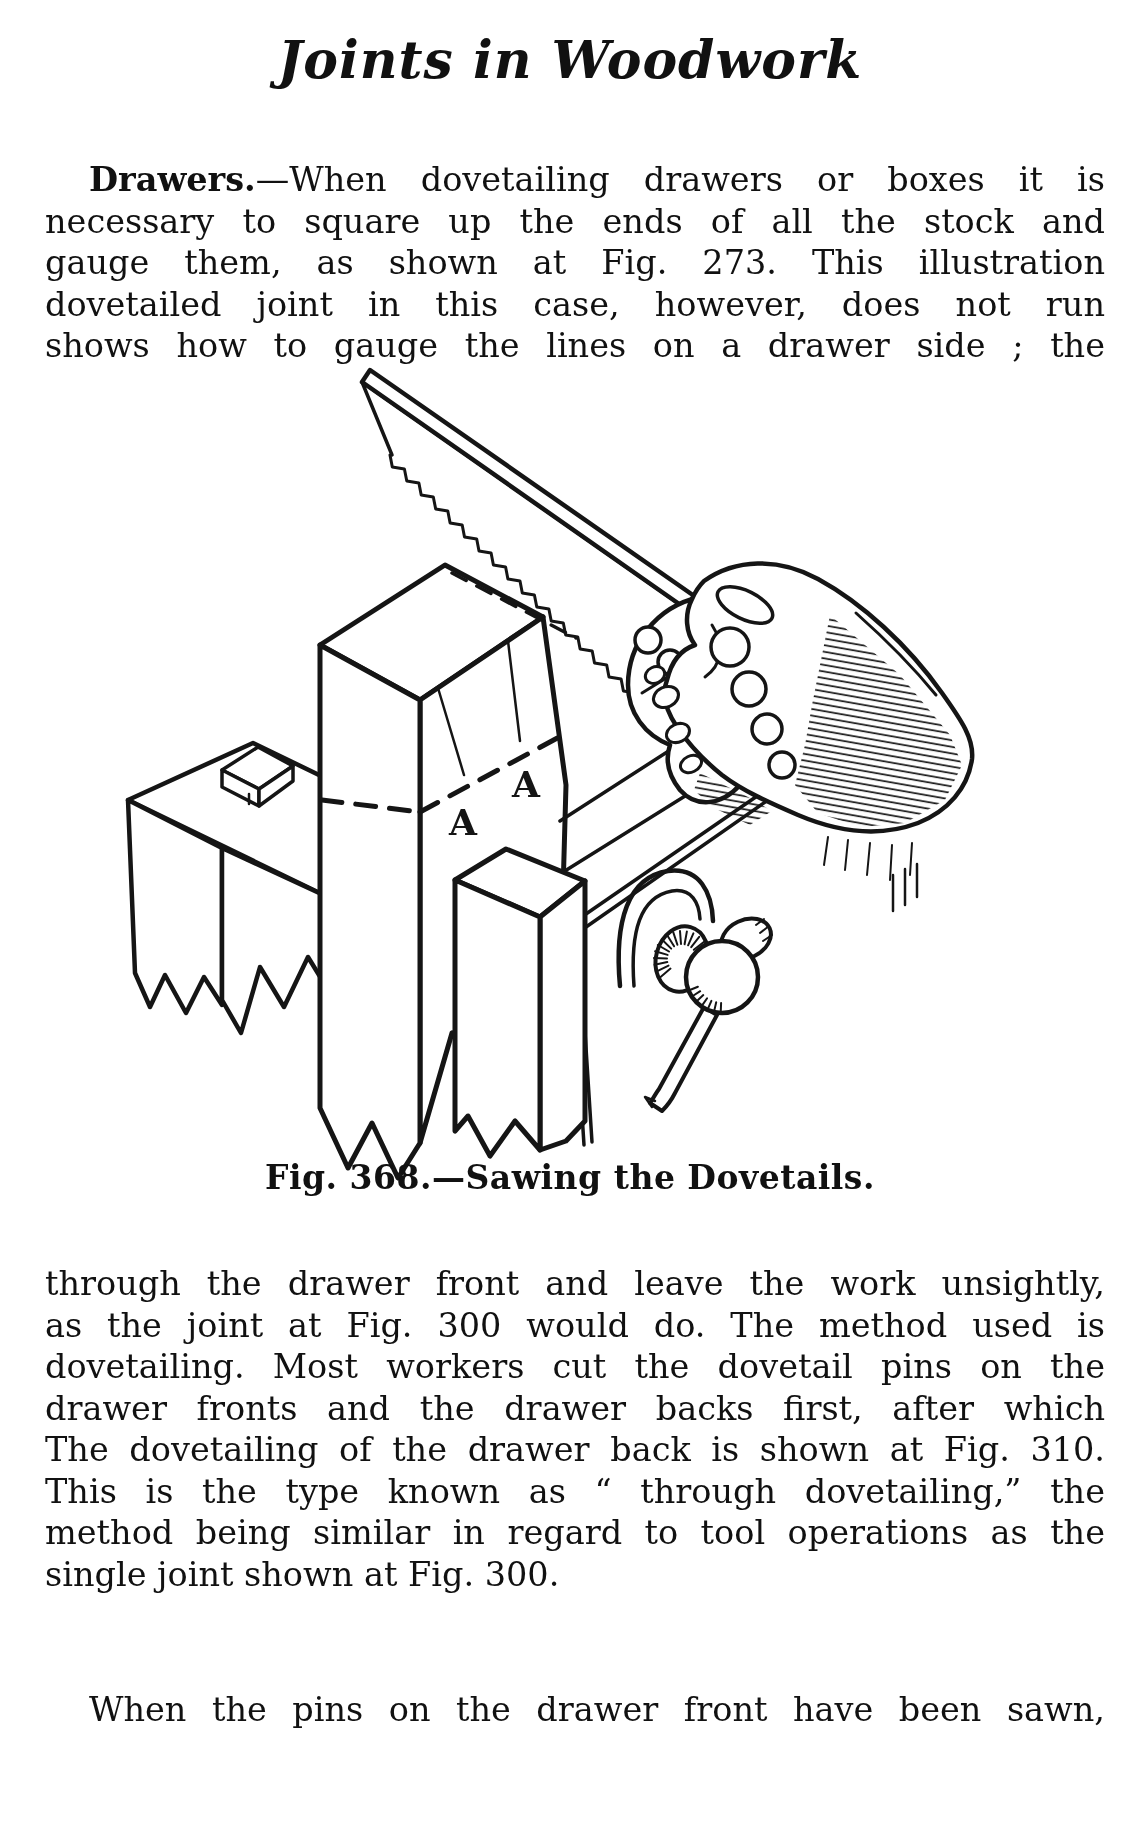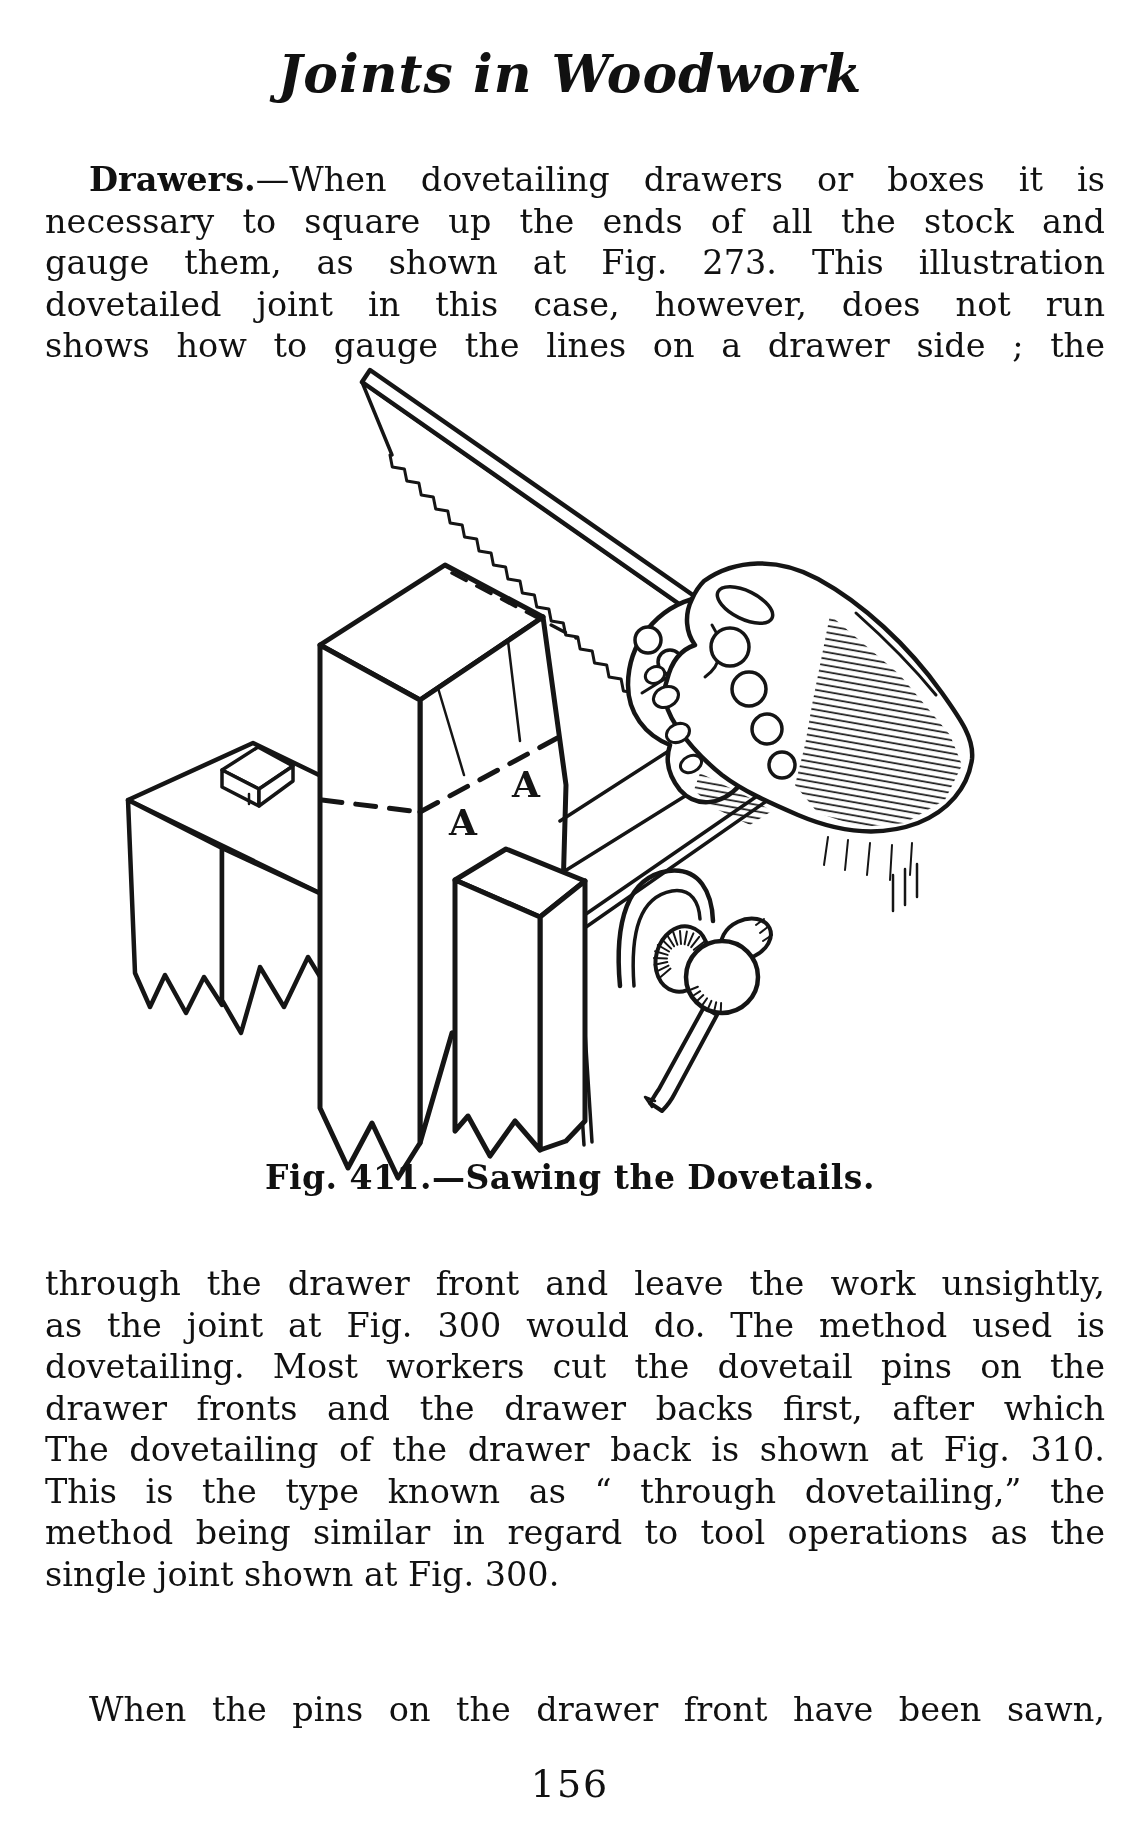--- a/index.html
+++ b/index.html
@@ -6,21 +6,21 @@
   .page{
     position:relative;
     width:1140px;height:1841px;
     margin:0 auto;
     background:#ffffff;
     color:#111;
     font-family:"DejaVu Serif","Liberation Serif",serif;
     overflow:hidden;
   }
   .title{
-    position:absolute;top:44px;left:0;width:1140px;
+    position:absolute;top:30px;left:0;width:1140px;
     text-align:center;
     font-size:52px;line-height:60px;
     font-style:italic;font-weight:bold;
     letter-spacing:1px;
   }
   .textblock{
     position:absolute;left:45px;width:1060px;
     font-size:33.5px;line-height:41.5px;margin-top:41px;
   }
   #para1{top:118px;}
@@ -167,32 +167,31 @@
           <line x1="438" y1="343" x2="464" y2="430" stroke-width="2.5"></line>
           <line x1="508" y1="296" x2="520" y2="396" stroke-width="2.5"></line>
           <text x="463" y="490" font-family="DejaVu Serif, Liberation Serif, serif" font-size="36" font-weight="bold" fill="#151515" stroke="none" text-anchor="middle">A</text>
           <text x="526" y="452" font-family="DejaVu Serif, Liberation Serif, serif" font-size="36" font-weight="bold" fill="#151515" stroke="none" text-anchor="middle">A</text>
         </g>
 
       </g>
     </svg>
   </div>
 
-  <div class="caption">Fig. 411.—Sawing the Dovetails.</div>
+  <div class="caption">Fig. 368.—Sawing the Dovetails.</div>
 
   <div id="para2" class="textblock">
       <div class="tline">through the drawer front and leave the work unsightly,</div>
       <div class="tline">as the joint at Fig. 300 would do. The method used is</div>
       <div class="tline">dovetailing. Most workers cut the dovetail pins on the</div>
       <div class="tline">drawer fronts and the drawer backs first, after which</div>
       <div class="tline">The dovetailing of the drawer back is shown at Fig. 310.</div>
       <div class="tline">This is the type known as “ through dovetailing,” the</div>
       <div class="tline">method being similar in regard to tool operations as the</div>
       <div class="tline flush">single joint shown at Fig. 300.</div>
     </div>
 
   <div id="para3" class="textblock">
       <div class="tline ind">When the pins on the drawer front have been sawn,</div>
     </div>
 
-  <div class="pageno">156</div>
 
 </div>
 
 </body></html>

